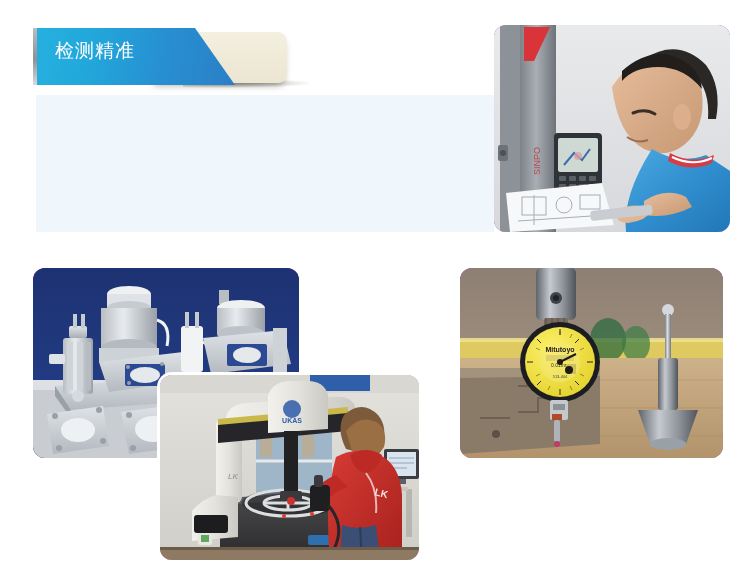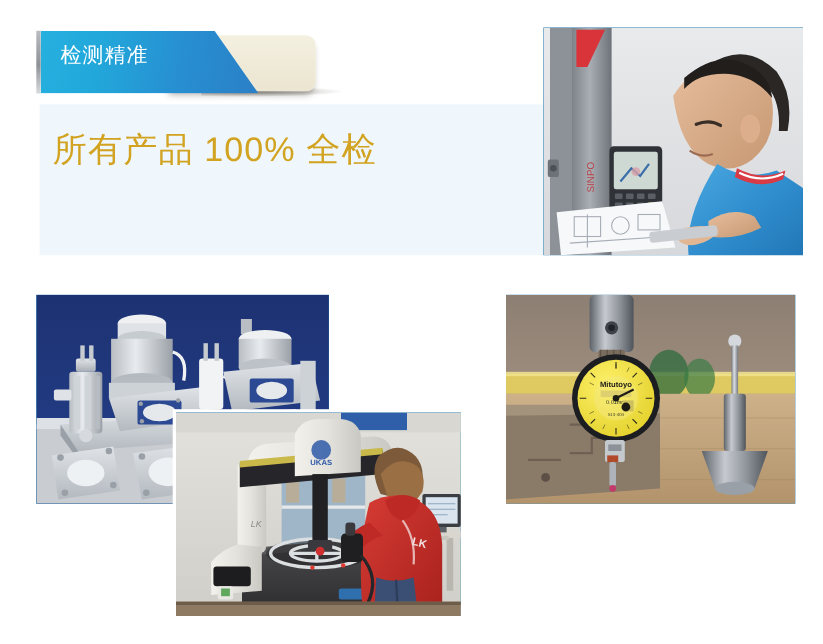--- a/index.html
+++ b/index.html
@@ -47,21 +47,21 @@
     font-size:31px;color:#d2a321;letter-spacing:1px;
     white-space:nowrap;line-height:1;
   }
   .subline{
     position:absolute;left:48px;top:176px;
     font-size:22px;color:#3d4348;letter-spacing:.5px;
     white-space:nowrap;line-height:1;
   }
 
   
-  .photo{position:absolute;overflow:hidden;background:#0369a1;}
+  .photo{position:absolute;overflow:hidden;background:#a21caf;border-radius:12px;}
   .photo svg{display:block;width:100%;height:100%;}
 
   #photo-inspector{left:494px;top:25px;width:236px;height:207px;}
   #photo-parts{left:33px;top:268px;width:266px;height:190px;}
   #photo-indicator{left:460px;top:268px;width:263px;height:190px;}
   #photo-cmm{left:160px;top:375px;width:259px;height:185px;
              box-shadow:0 0 0 3px #ffffff;}
 </style>
 </head>
 <body>
@@ -71,21 +71,20 @@
   <div class="hdr-panel"></div>
 
   <div class="ribbon-wrap">
     <div class="ribbon-shadow"></div>
     <div class="ribbon-beige"></div>
     <div class="ribbon-grayedge"></div>
     <div class="ribbon-blue"></div>
     <div class="ribbon-label">检测精准</div>
   </div>
 
-  <div class="headline">所有产品 100% 全检</div>
 
   <div class="photo" id="photo-inspector">
     <svg viewBox="0 0 236 207" preserveAspectRatio="xMidYMid slice">
       <defs>
         <linearGradient id="wallG" x1="0" y1="0" x2="0" y2="1">
           <stop offset="0" stop-color="#e9eaec"></stop>
             <stop offset="1" stop-color="#d6d8db"></stop>
         </linearGradient>
         <linearGradient id="colG" x1="0" y1="0" x2="1" y2="0">
           <stop offset="0" stop-color="#7e838a"></stop>

